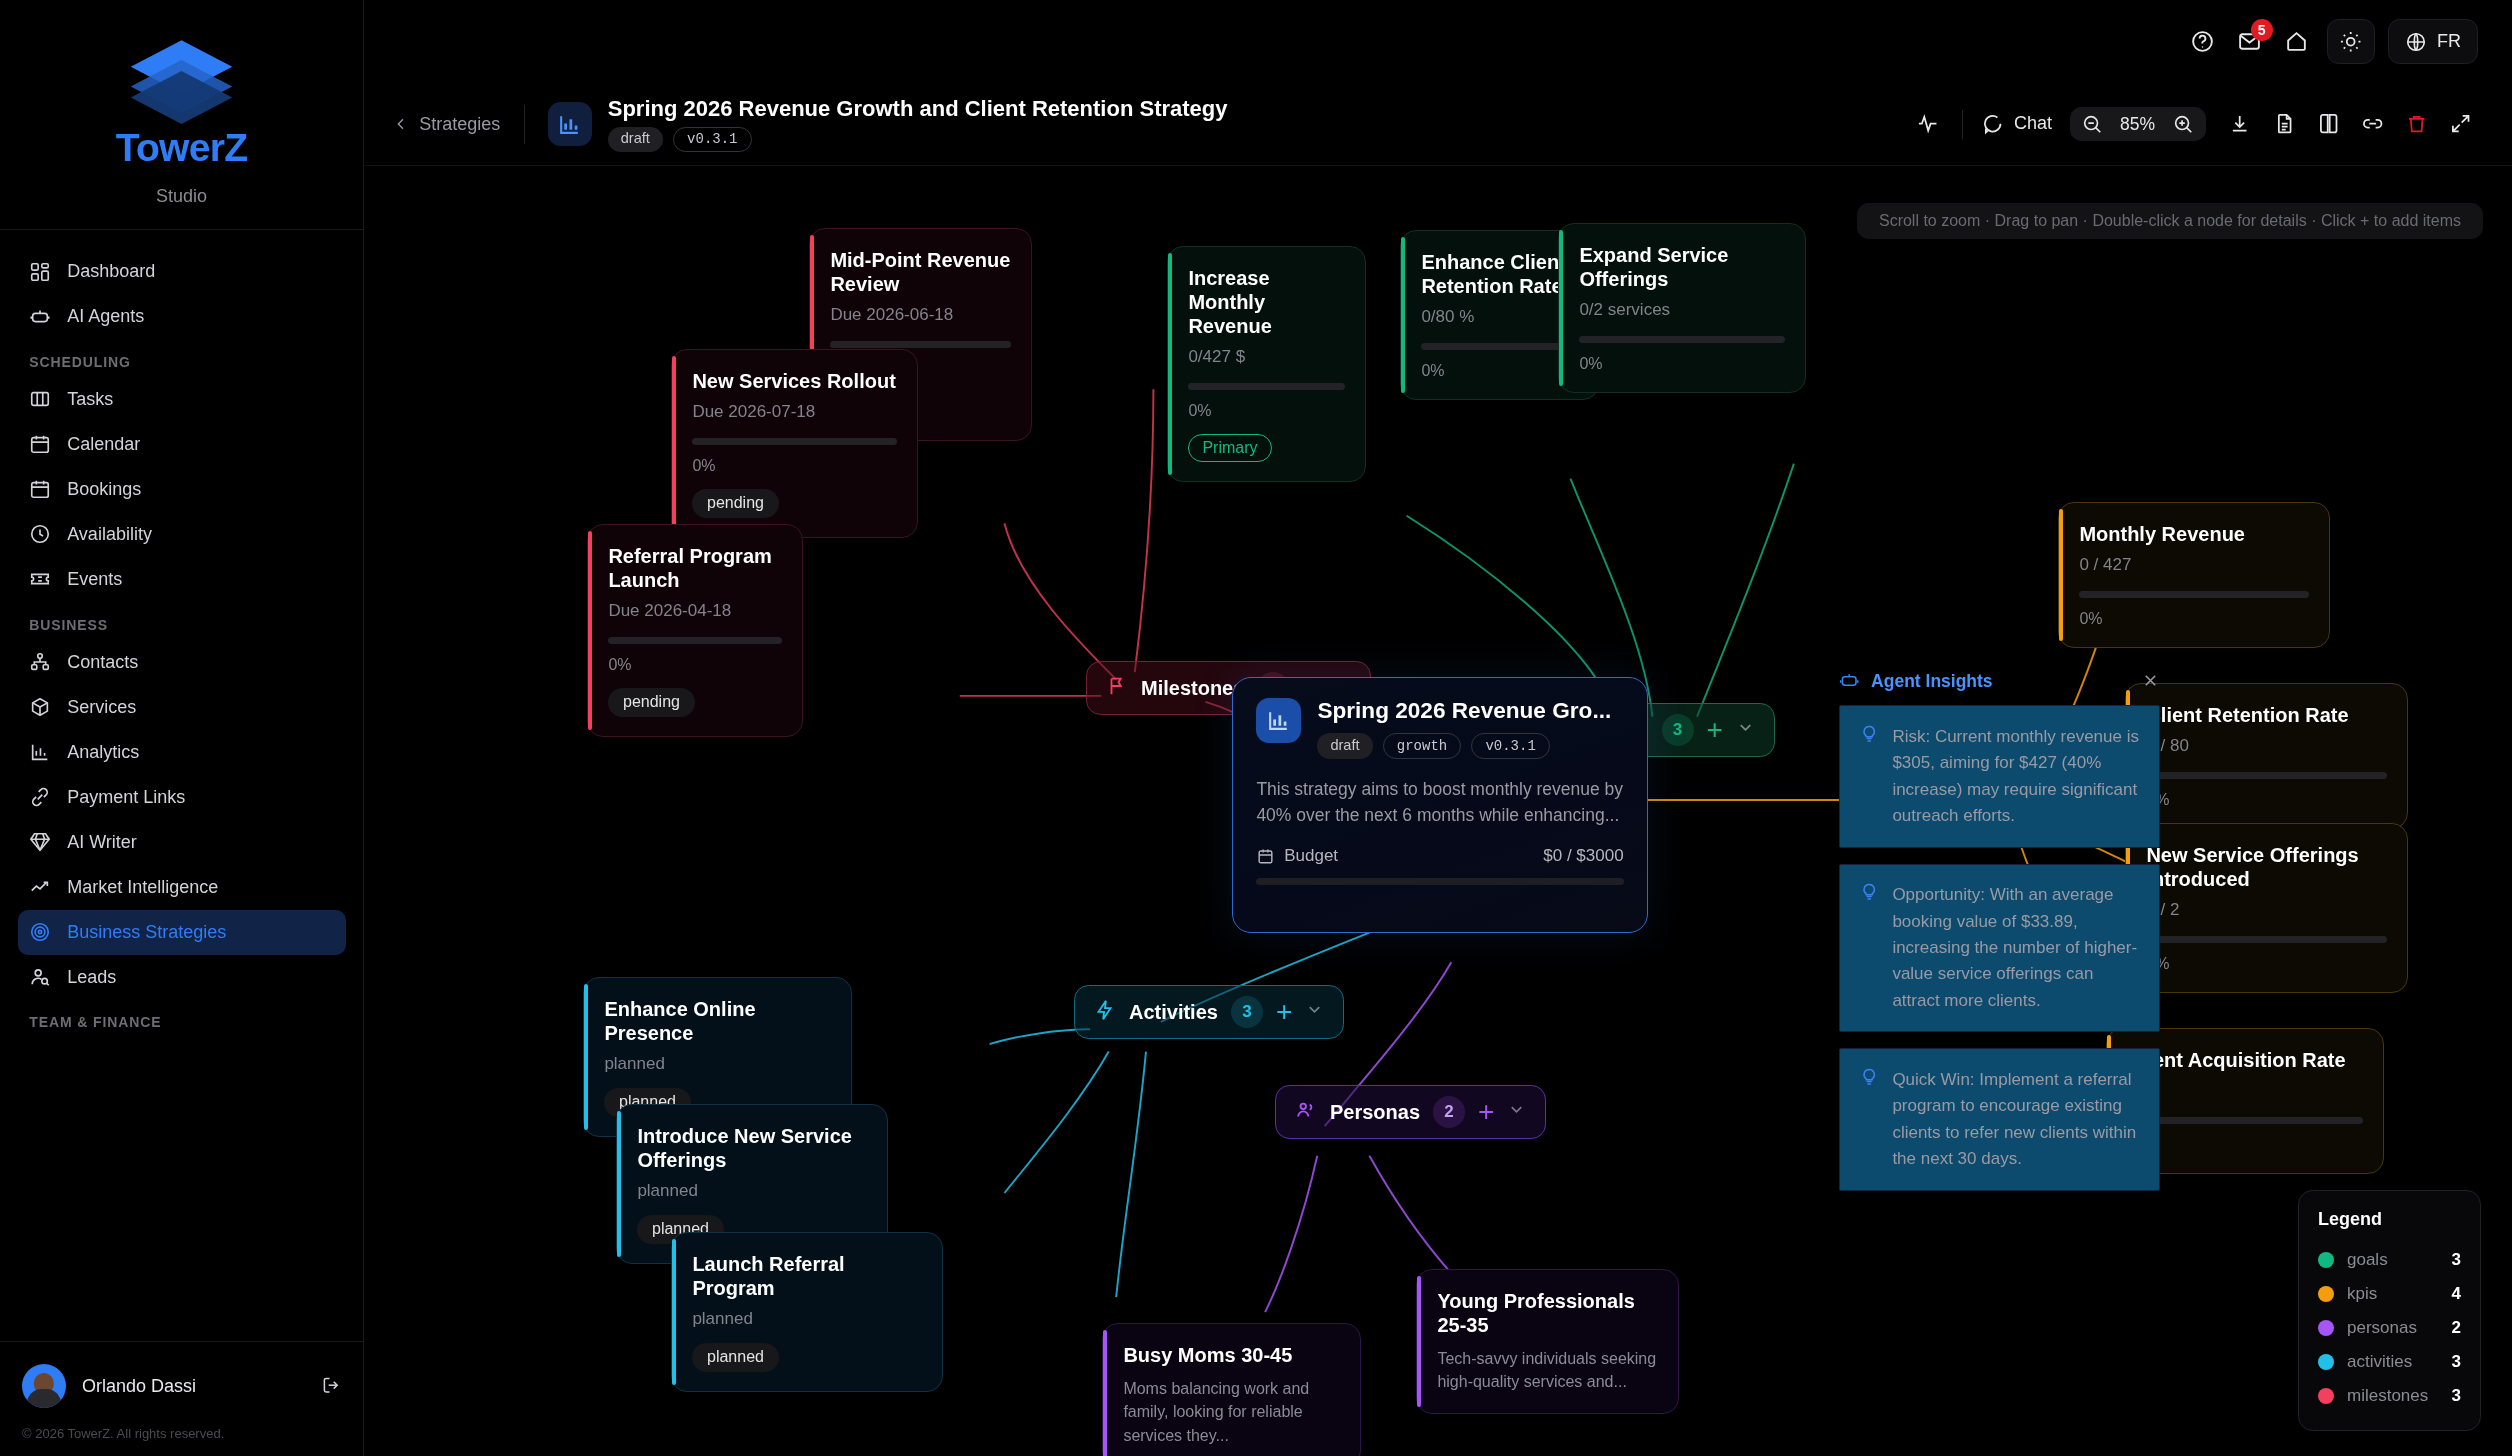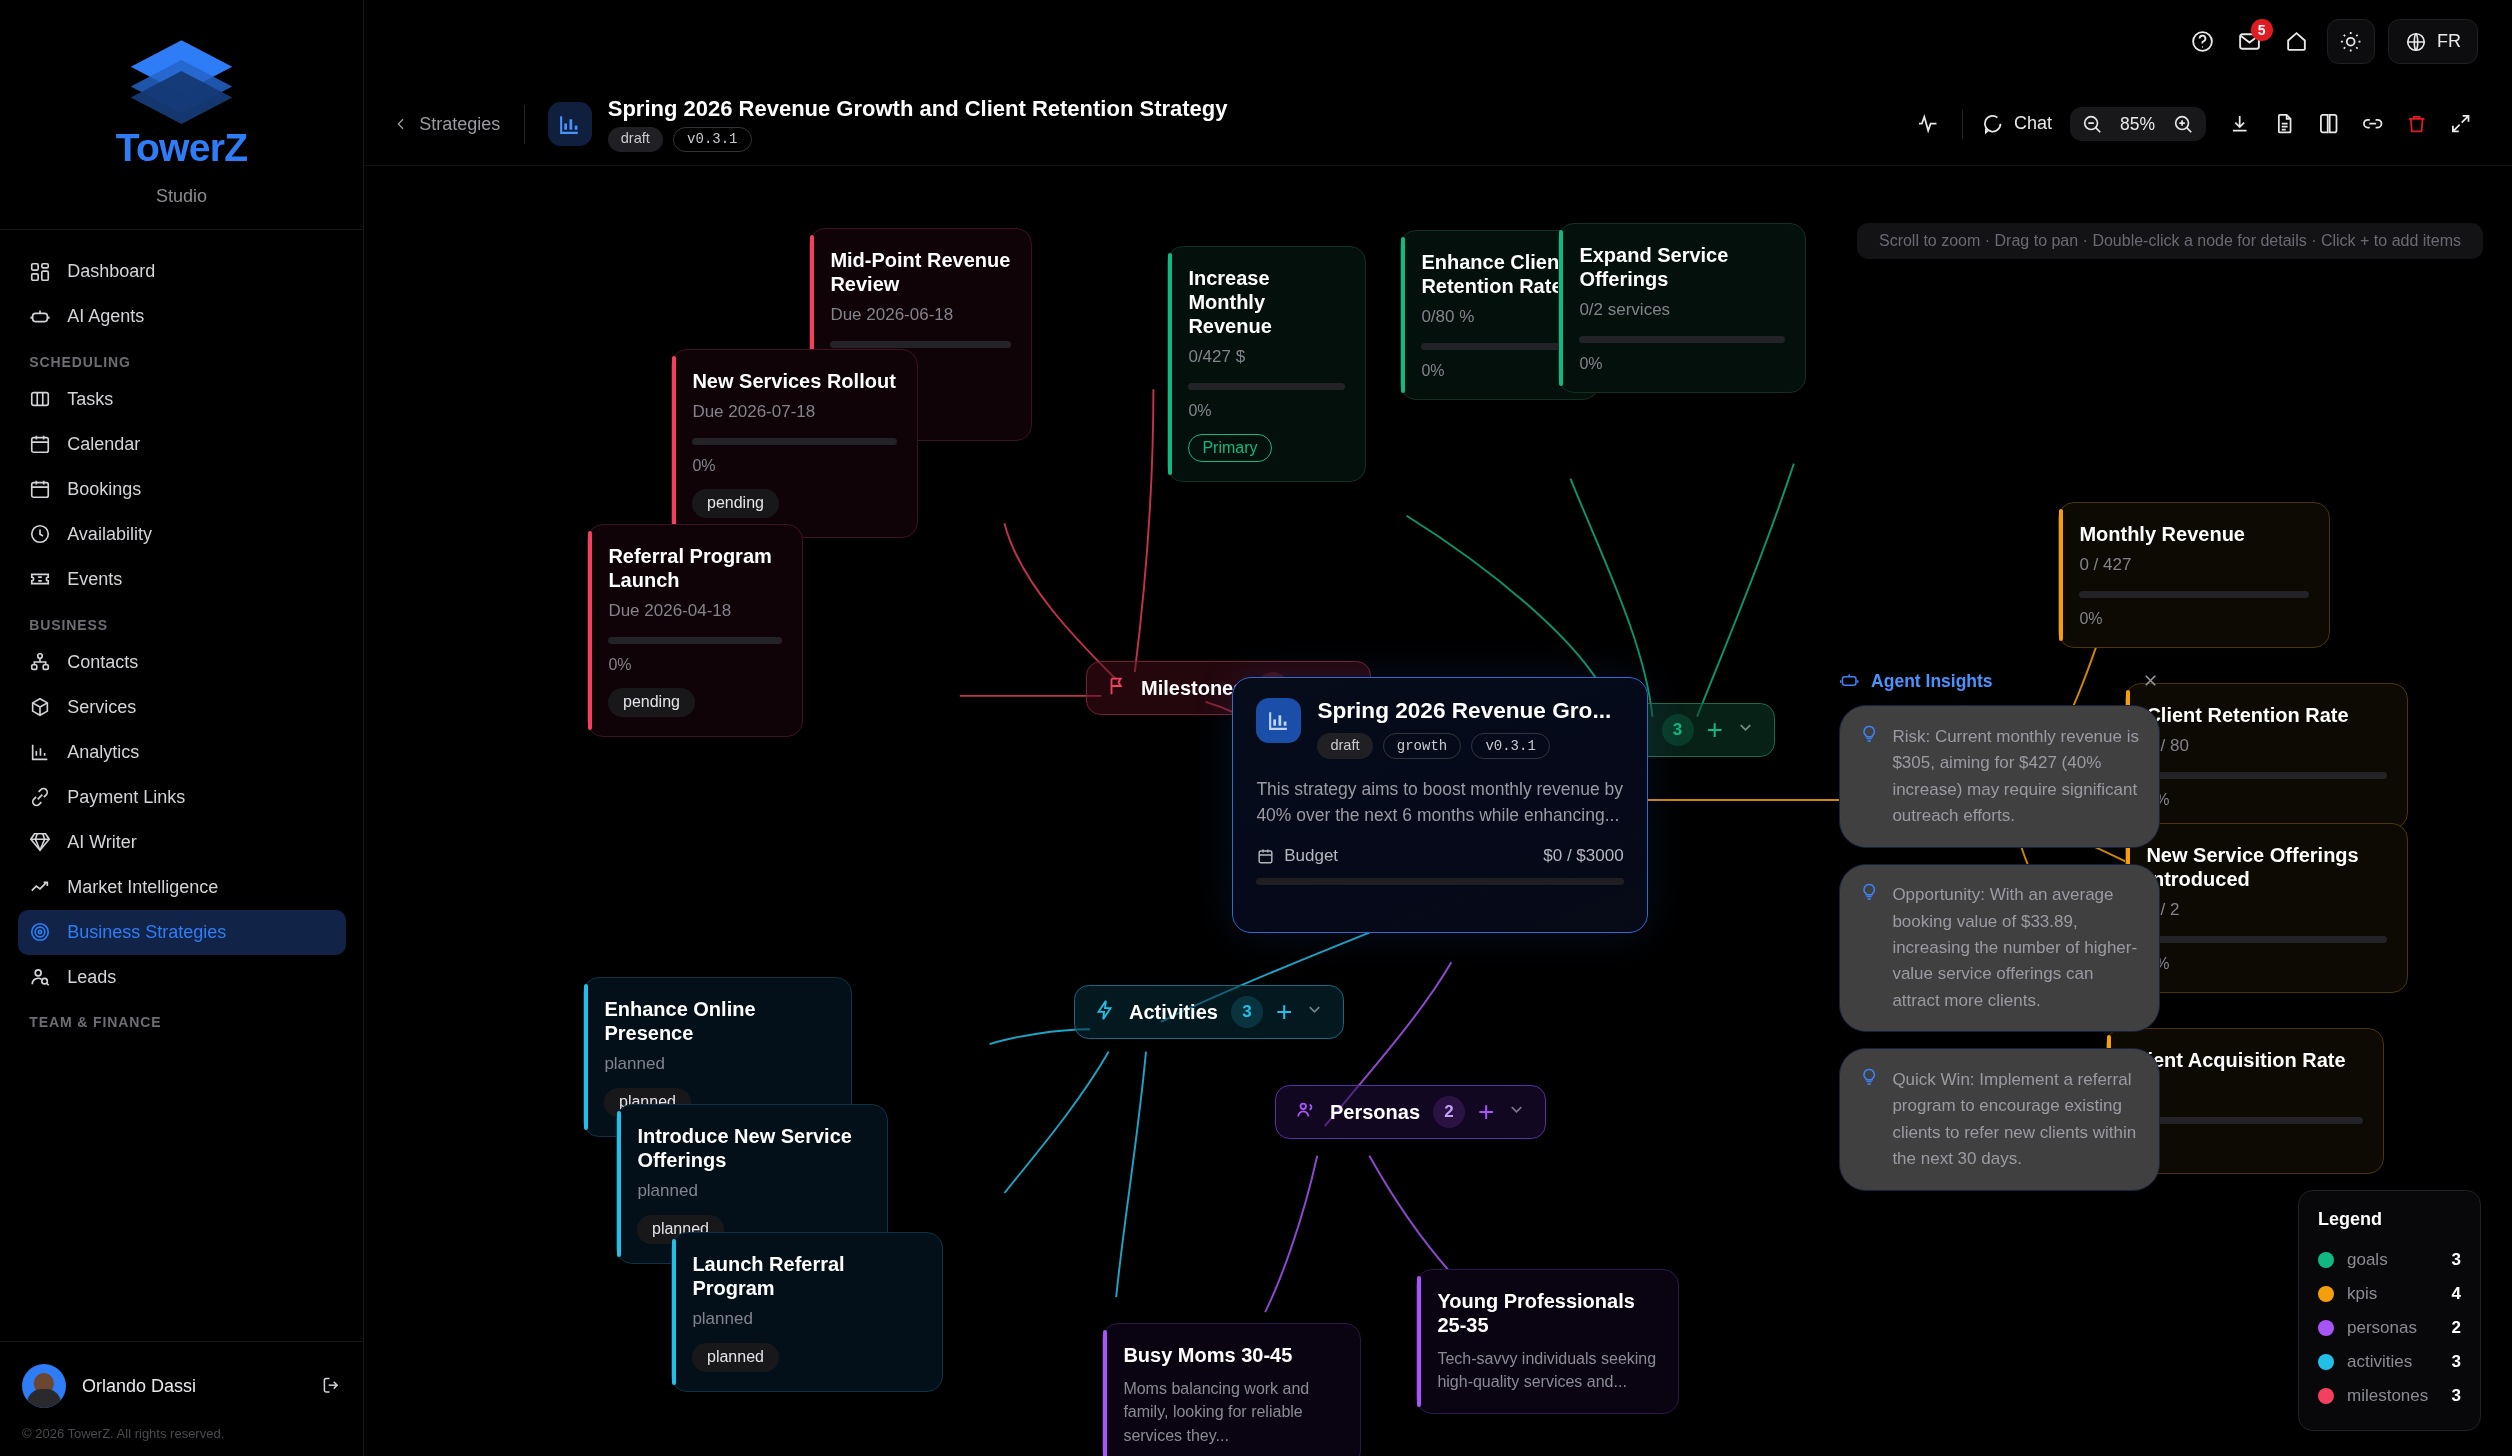--- a/index.html
+++ b/index.html
@@ -100,21 +100,21 @@
   .chat-btn span { font-size:18px;color:#e8e8ea;}
   .zoom-group { display:flex;align-items:center;gap:8.8px;background:#18181b;border-radius:11.7px;padding:5.8px 11.7px;margin:0 7.3px;}
   .zoom-group svg { width:22px;height:22px;stroke:#e8e8ea;fill:none;stroke-width:1.8;cursor:pointer;}
   .zoom-level { font-size:17.5px;color:#e8e8ea;min-width:51px;text-align:center;}
 
   
   .canvas { position:absolute; left:0; top:166px; right:0; bottom:0; overflow:hidden; }
   .hint-bar {
     position:absolute; right: 29px; top: 37px;
     background:#131316; border-radius: 11.7px; padding: 8.8px 22px;
-    font-size: 16px; color:#6a6a72; white-space: nowrap; margin-top: 20px;
+    font-size: 16px; color:#6a6a72; white-space: nowrap;
   }
   svg.edges { position:absolute; left:0; top:0; width:2191px; height:1315px; pointer-events:none; }
 
   .node { position:absolute; border-radius: 16px; }
 
   
   .branch {
     display:flex; align-items:center; gap:13px;
     height: 54px; padding: 0 19px; border-radius: 14.6px;
     font-size: 20px; font-weight: 600; color:#fff;
@@ -217,21 +217,21 @@
   .cn-budget-val { font-size:17px; color:#b6b6bd; }
   .cn-bar { height:7.3px;border-radius:4.4px;background:#1e1e23;margin-top:11.7px;}
 
   
   .insights { position:absolute; width: 321px; }
   .ins-head { display:flex; align-items:center; gap:11.7px; margin-bottom:13px; }
   .ins-head .ih-ico svg { width:20.4px;height:20.4px;stroke:#3b82f6;fill:none;stroke-width:1.8;}
   .ins-title { font-size:17.5px; font-weight:700; color:#4a93ff; flex:1 1 auto;}
   .ins-close svg { width:19px;height:19px;stroke:#9a9aa2;stroke-width:2;fill:none;cursor:pointer;}
   .ins-card {
-    background:#404040; border:0.7px solid #16233f; border-radius:27px;
+    background:#0c4a6e; border:0.7px solid #16233f; border-radius:2px;
     padding: 17.5px 19px; margin-bottom: 16px; display:flex; gap:13px;
   }
   .ins-card .bulb svg { width:20.4px;height:20.4px;stroke:#3b82f6;fill:none;stroke-width:1.8;flex:0 0 20.4px;}
   .ins-text { font-size:17px; color:#9a9aa3; line-height:1.55; }
 
   
   .legend {
     position:absolute; right: 31px; bottom: 25px; width: 183px;
     background:#08080a; border:0.7px solid #222226; border-radius:14.6px; padding: 17.5px 19px;
   }

